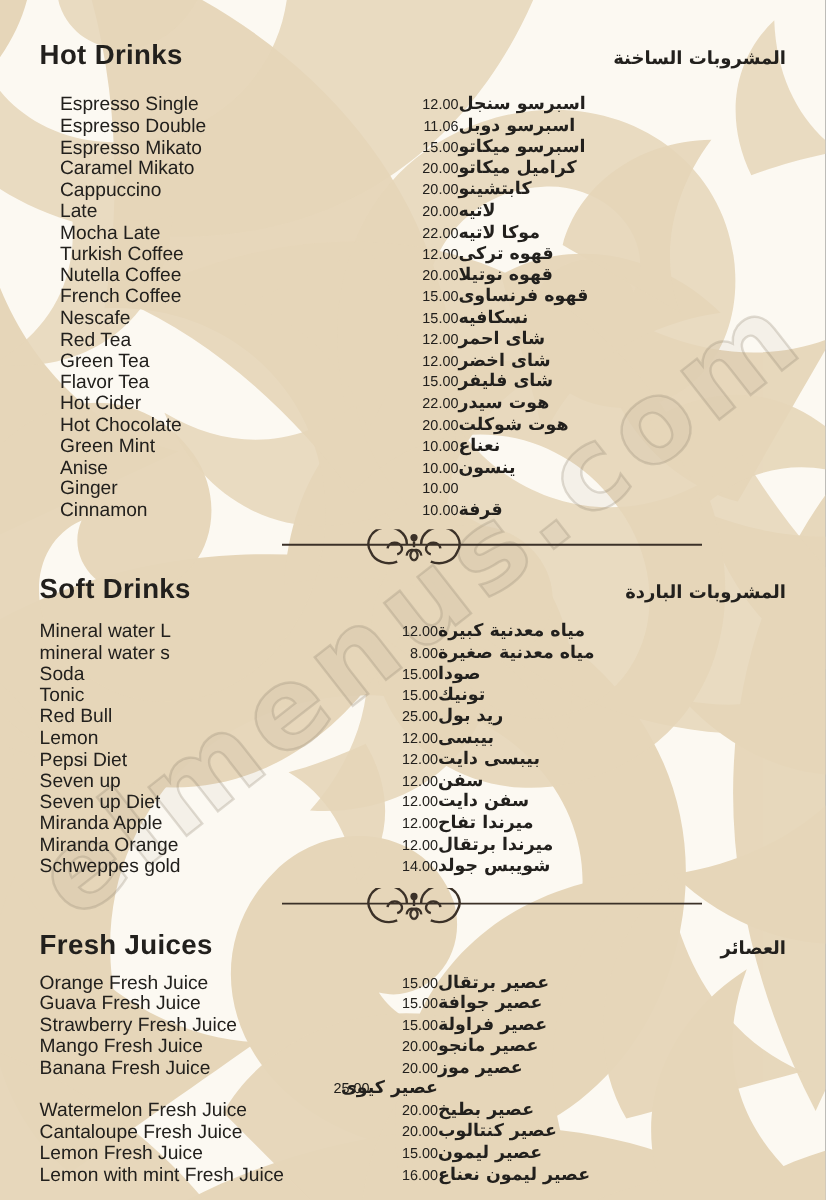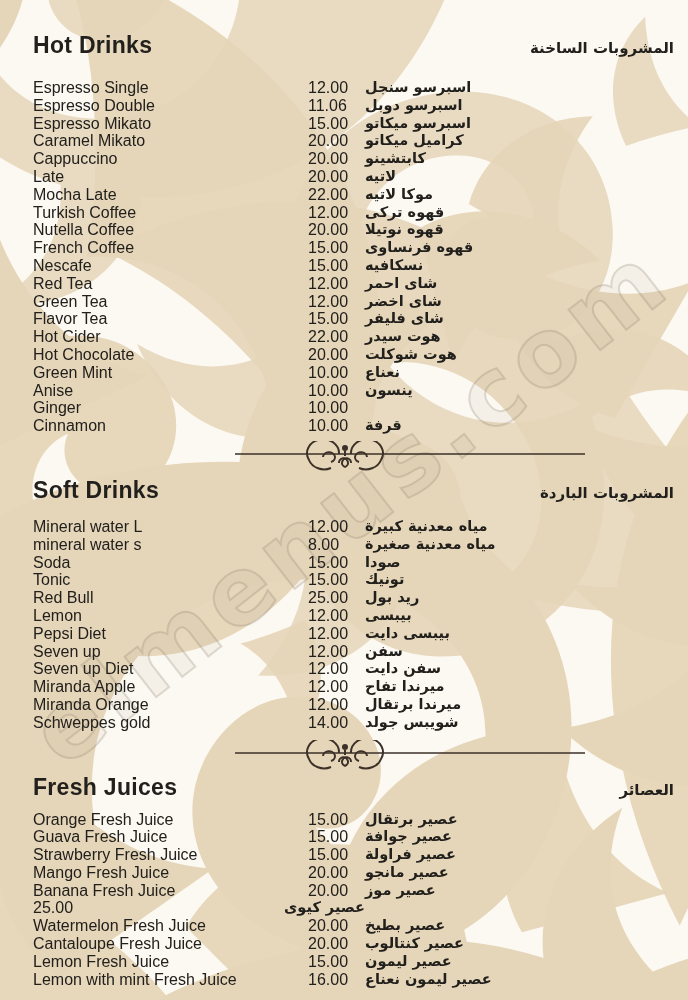--- a/index.html
+++ b/index.html
@@ -12,33 +12,33 @@
   .bg svg{position:absolute;left:0;top:0;}
   .watermark{
     position:absolute;z-index:1;left:-120px;top:450px;width:940px;
     transform:rotate(-38deg);transform-origin:center;
     font-family:"DejaVu Sans",sans-serif;font-weight:bold;font-size:94px;
     letter-spacing:7px;text-align:center;
     color:rgba(140,128,110,0.07);
     -webkit-text-stroke:2px rgba(140,128,110,0.26);
     pointer-events:none;white-space:nowrap;
   }
-  .content{position:absolute;inset:0;z-index:2;padding:26px 14px 0 33px;box-sizing:border-box;}
+  .content{position:absolute;inset:0;z-index:2;padding:26px 33px 0 33px;box-sizing:border-box;}
   .sec-head{display:flex;justify-content:space-between;align-items:baseline;}
   .title-en{font-size:23px;font-weight:bold;letter-spacing:.3px;margin:0;}
   .title-ar{font-size:15px;font-weight:bold;margin:0;direction:rtl;
     font-family:"DejaVu Sans",sans-serif;}
   .rows{display:block;}
   .row{display:grid;grid-template-columns:275px 57px 1fr;height:17.8px;line-height:17.8px;}
   .row .en{font-size:16px;white-space:nowrap;}
-  .row .price{font-size:16px;}
+  .row .price{font-size:12px;text-align:right;}
   .row .ar{font-size:14.5px;font-weight:bold;text-align:left;direction:rtl;
     font-family:"DejaVu Sans",sans-serif;white-space:nowrap;}
   .sec1 .sec-head{margin-top:6px;}
-  .sec1 .rows{margin-top:20px;}
+  .sec1 .rows{margin-top:20px;margin-left:17px;}
   .divider{margin:6px 0 0 202px;width:350px;height:30px;}
   .divider2{margin-top:8px;}
   .sec2 .sec-head{margin-top:6px;}
   .sec2 .rows{margin-top:14px;}
   .sec3 .sec-head{margin-top:4px;gap:12px;}
   .sec3 .rows{margin-top:10px;}
 </style>
 </head>
 <body>
 

